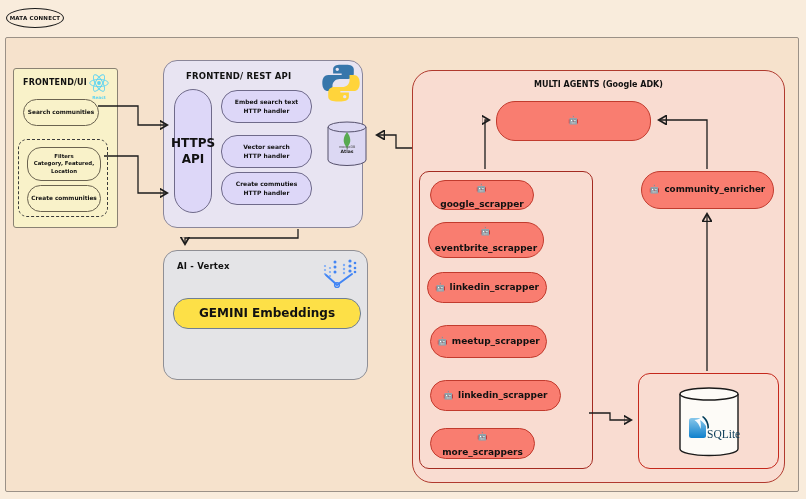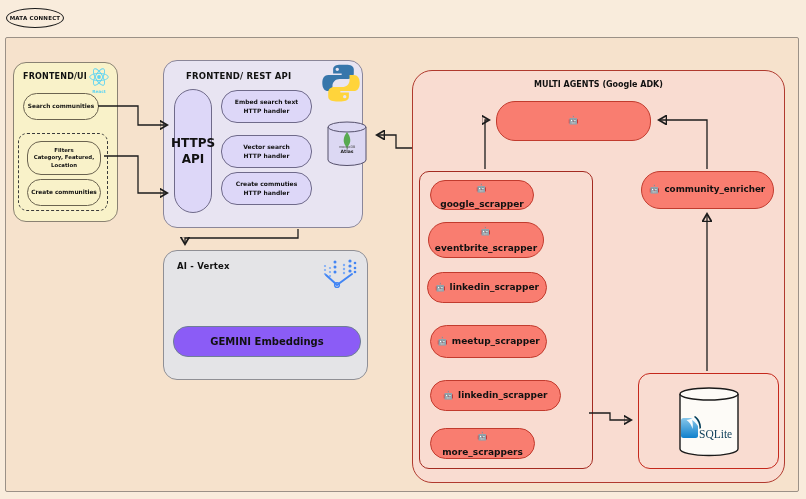--- a/index.html
+++ b/index.html
@@ -26,22 +26,22 @@
 
   
   .group-title { font-weight:bold; font-size:8.5px; letter-spacing:.2px; }
   .pill {
     display:flex; align-items:center; justify-content:center; text-align:center;
     font-weight:bold; white-space:pre-line; line-height:1.35;
   }
 
   
   .frontend {
-    left:13px; top:62px; width:105px; height:160px;
-    background:#f9f2c9; border:1px solid #8a8273; border-radius:13px;
+    left:13px; top:68px; width:105px; height:160px;
+    background:#f9f2c9; border:1px solid #8a8273; border-radius:3px;
   }
   .frontend .group-title { position:absolute; left:9px; top:9px; font-size:8px; }
   .fe-pill { background:#f9f2c9; border:1px solid #6b6350; border-radius:14px; font-size:5.8px; }
   .pill-search { left:9px; top:30px; width:76px; height:27px; }
   .dashed-box { left:4px; top:70px; width:90px; height:78px; border:1.2px dashed #3a3a3a; border-radius:9px; }
   .pill-filters { left:8px; top:7px; width:74px; height:34px; font-size:5.4px; }
   .pill-create  { left:8px; top:45px; width:74px; height:27px; }
   .react-wrap { left:72px; top:4px; width:26px; text-align:center; color:#5ed4f2; }
   .react-wrap .rlabel { font-size:4.3px; font-weight:bold; margin-top:-2px; }
 
@@ -62,22 +62,22 @@
   .mongo-text .m1 { font-size:3.4px; color:#444; }
   .mongo-text .m2 { font-size:4.6px; font-weight:bold; color:#222; }
 
   
   .vertex {
     left:163px; top:250px; width:205px; height:130px;
     background:#e4e4e7; border:1px solid #8f8f95; border-radius:14px;
   }
   .vertex .group-title { position:absolute; left:13px; top:10px; }
   .pill-gemini {
-    left:9px; top:75px; width:188px; height:31px; border-radius:15px;
-    background:#8b5cf6; border:1px solid #6f7f95; font-size:10px;
+    left:9px; top:47px; width:188px; height:31px; border-radius:15px;
+    background:#fde047; border:1px solid #6f7f95; font-size:12px;
   }
   .vertex-icon { left:158px; top:8px; }
 
   
   .agents {
     left:412px; top:70px; width:373px; height:413px;
     background:#f9dcd1; border:1.4px solid #b03a2e; border-radius:20px;padding-left:6px;
   }
   .agents-title { position:absolute; top:9px; left:0; width:100%; text-align:center; font-size:8px; font-weight:bold; }
   .agent-pill {
@@ -91,21 +91,21 @@
   .sc-0 { left:10px; top:8px;   width:104px; height:30px; }
   .sc-1 { left:8px;  top:50px;  width:116px; height:36px; }
   .sc-2 { left:7px;  top:100px; width:120px; height:31px; }
   .sc-3 { left:10px; top:153px; width:117px; height:33px; }
   .sc-4 { left:10px; top:208px; width:131px; height:31px; }
   .sc-5 { left:10px; top:256px; width:105px; height:31px; }
 
   
   .sqlite-box { left:225px; top:302px; width:141px; height:96px; border:1.6px solid #c5281c; border-radius:12px; }
   .sqlite-cyl { position:absolute; left:39px; top:12px; width:62px; height:72px; }
-  .sqlite-logo { position:absolute; left:2px; top:30px; display:flex; align-items:flex-end;text-align:center; }
+  .sqlite-logo { position:absolute; left:10px; top:30px; display:flex; align-items:flex-end;text-align:center; }
   .sqlite-word { font-family:"Liberation Serif","DejaVu Serif",serif; font-size:11.5px; color:#0a3b57; margin-left:-3px; }
 
   
   svg.arrows { position:absolute; left:0; top:0; pointer-events:none; z-index:10; }
   svg.arrows path { stroke:#1c1c1c; stroke-width:1.3; fill:none; }
 </style>
 </head>
 <body>
 
 <div class="abs badge">

